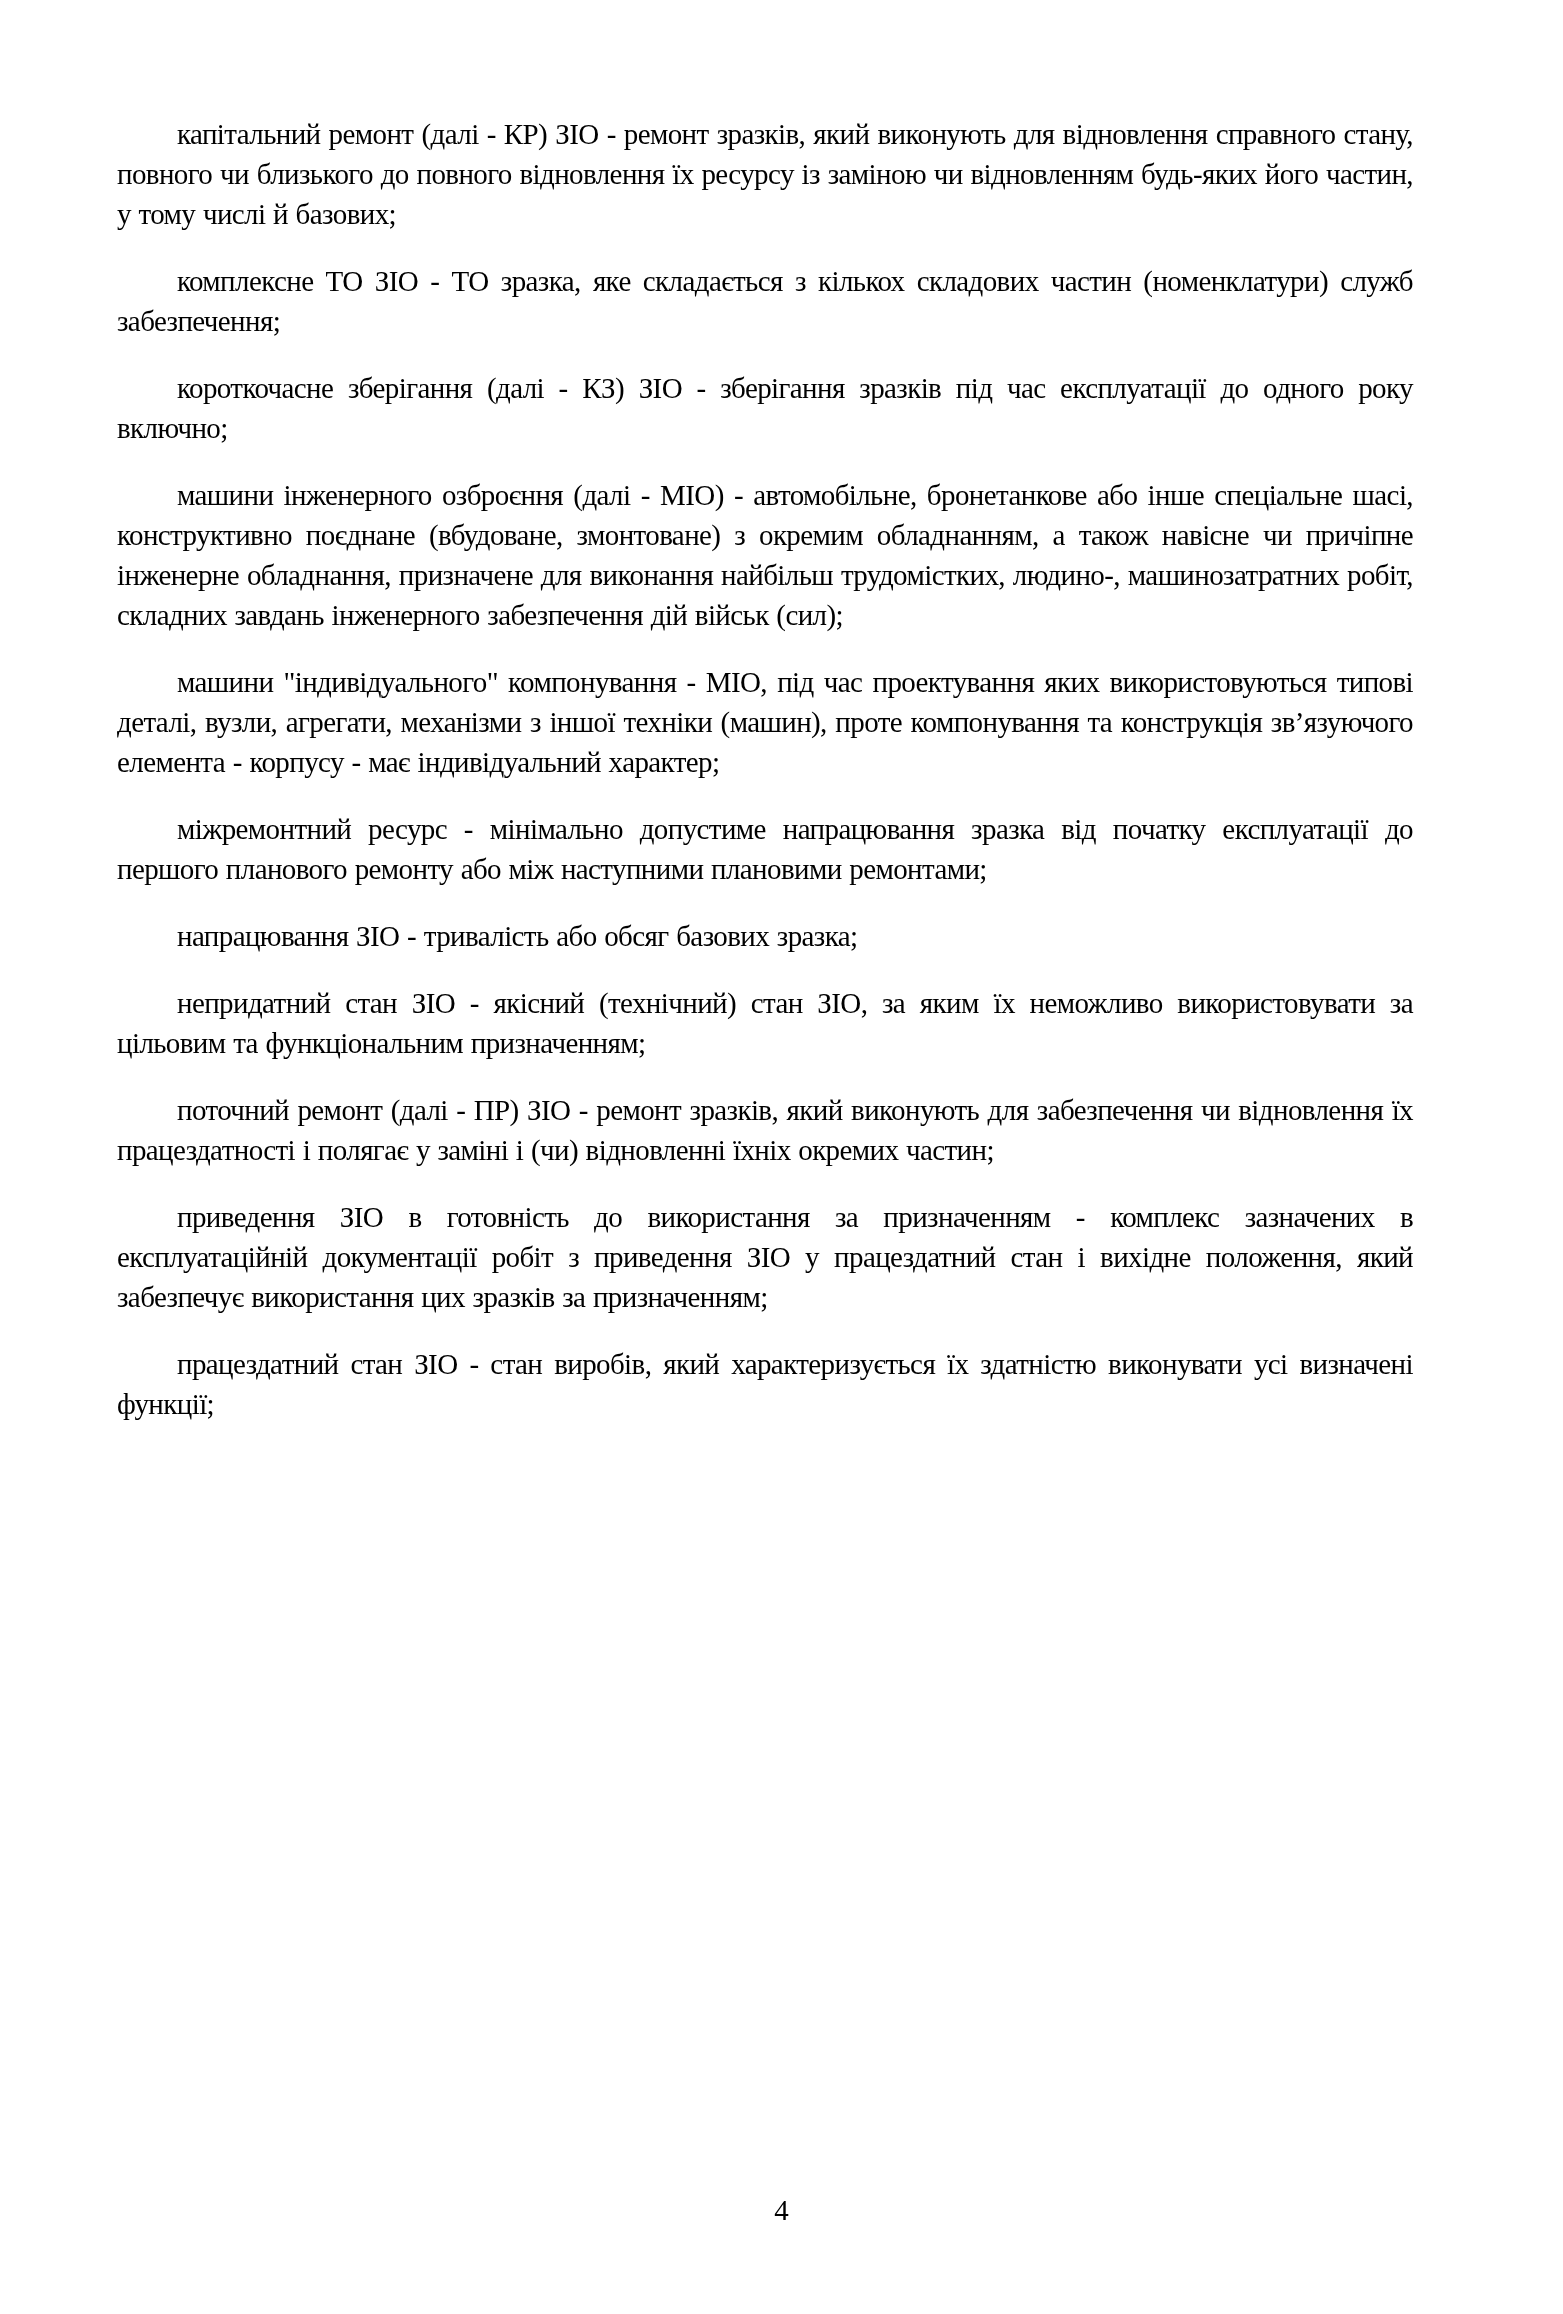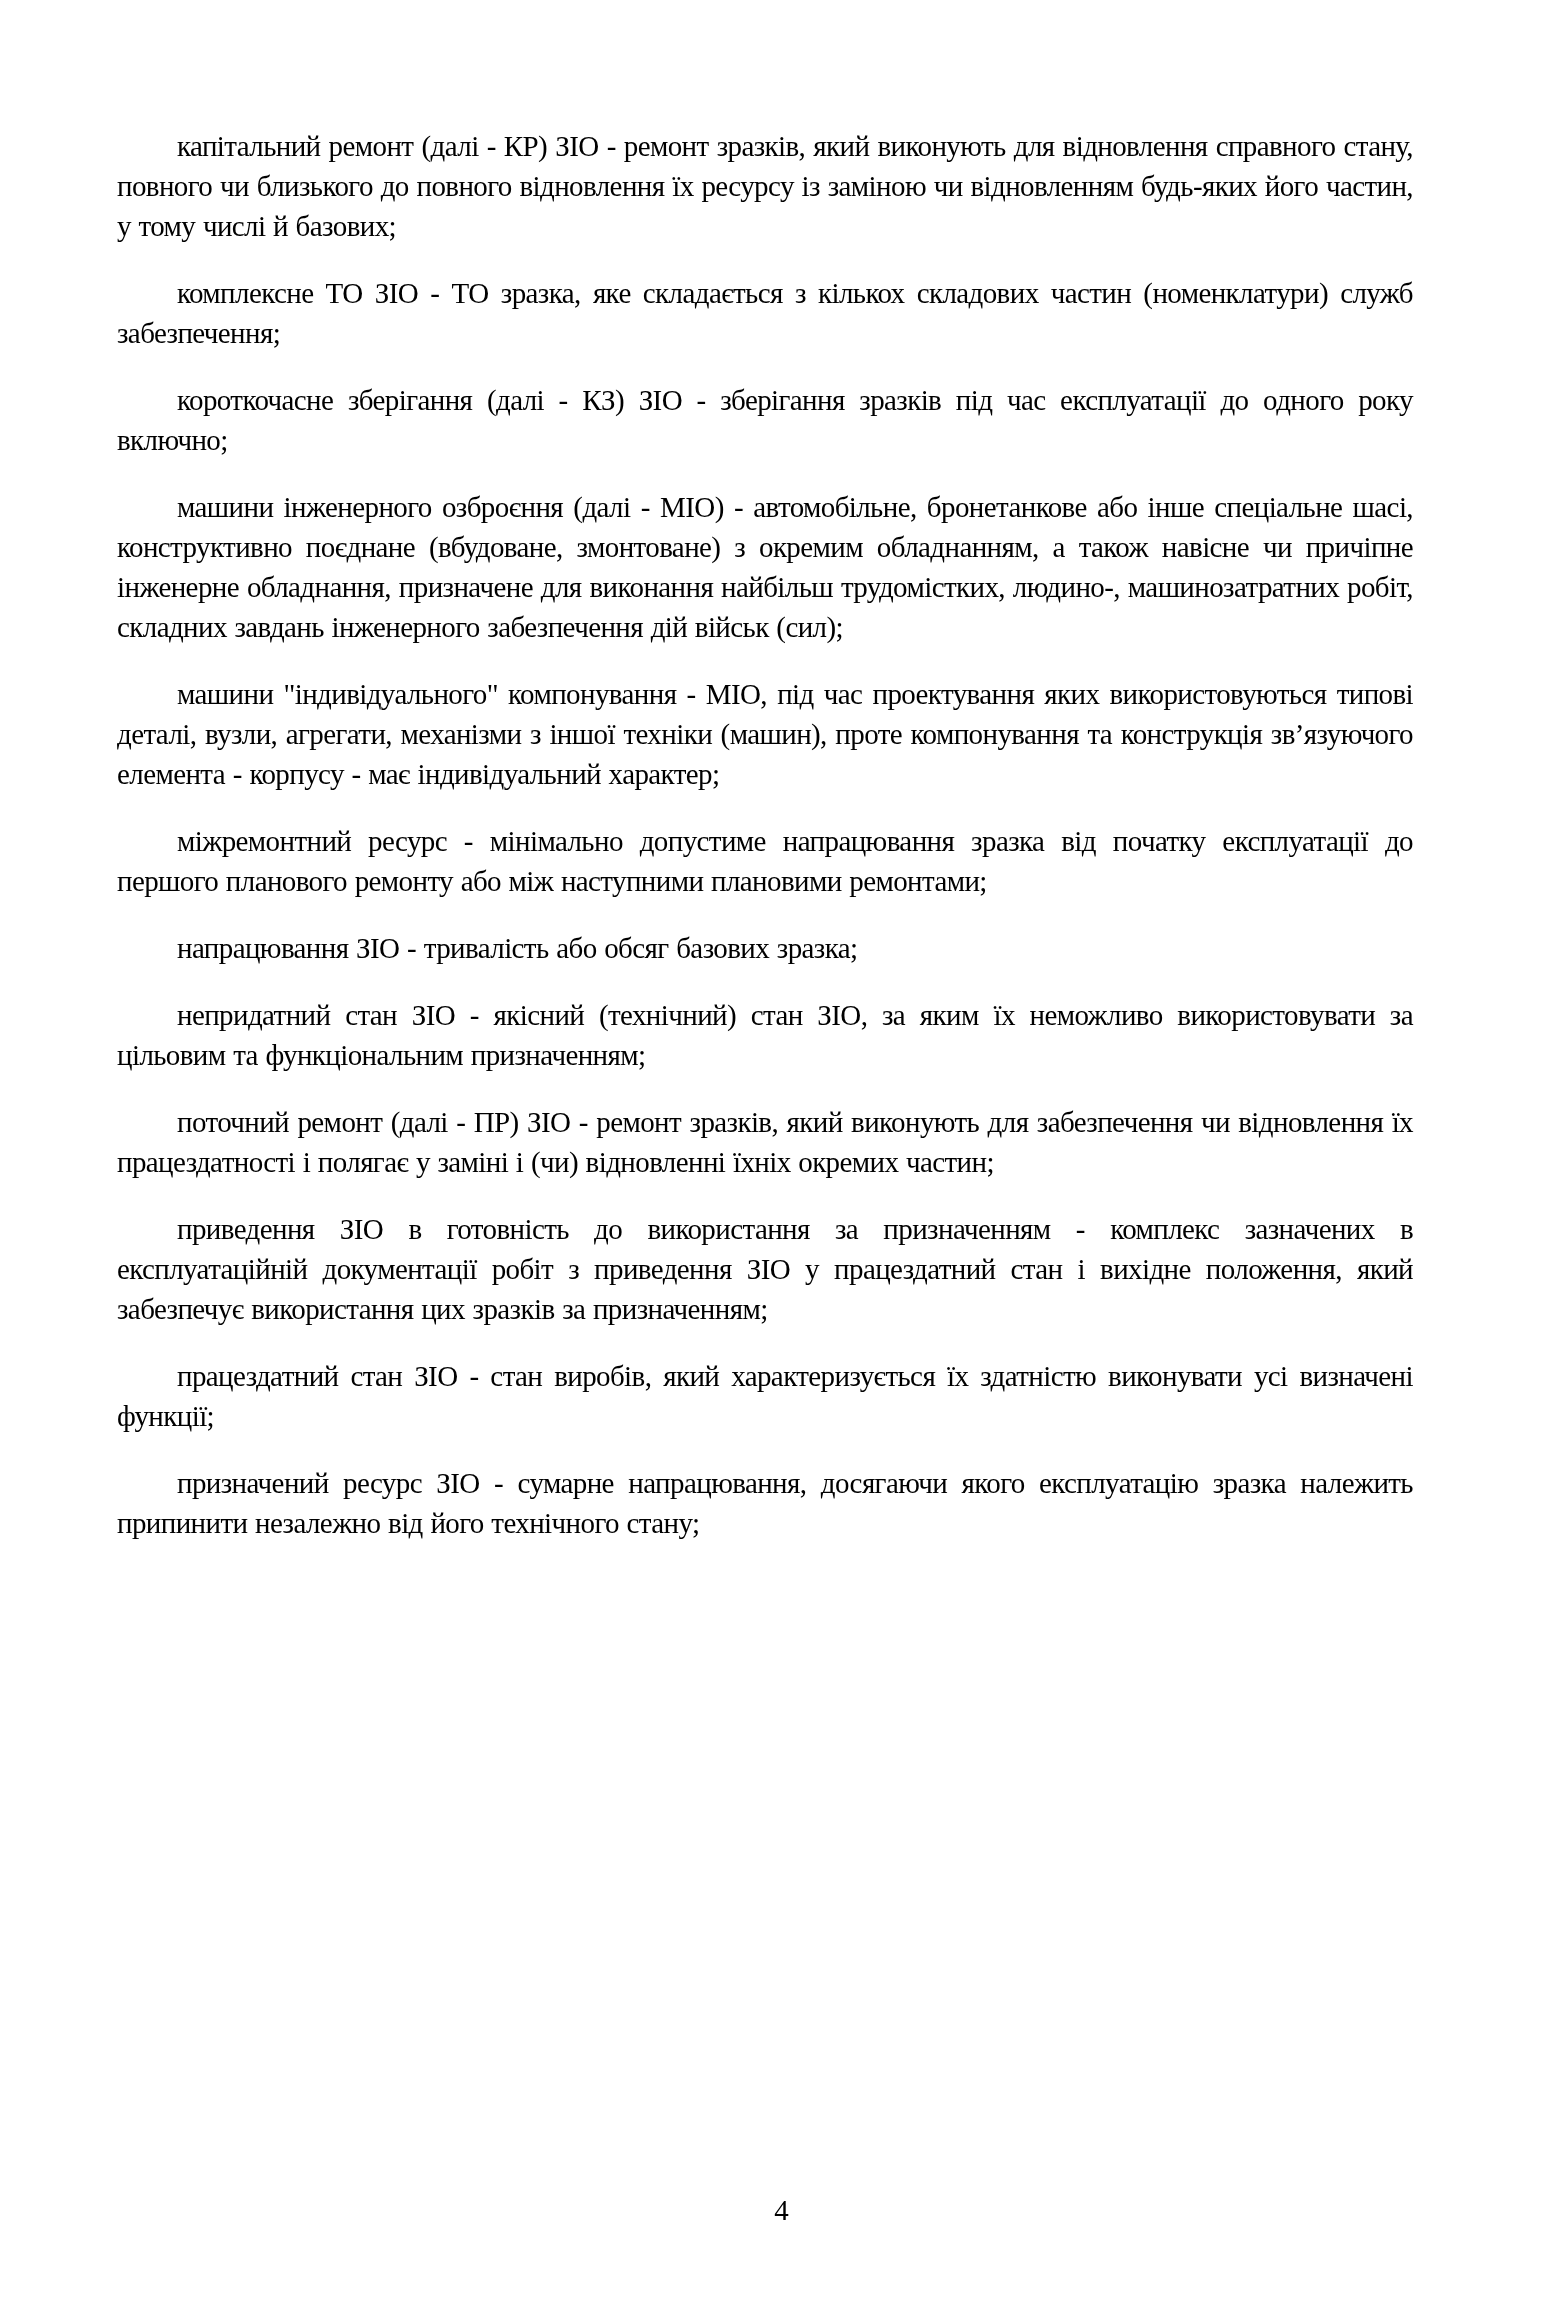--- a/index.html
+++ b/index.html
@@ -27,21 +27,21 @@
       top: 110px;
       width: 1296px;
     }
     .para {
       font-family: "Liberation Serif", "DejaVu Serif", serif;
       font-size: 29px;
       line-height: 40px;
       color: #000000;
       text-align: justify;
       text-indent: 60px;
-      margin: 16px 0 27px 0;
+      margin: 4px 0 27px 0;
       letter-spacing: -0.6px;
       word-spacing: 1px;
       transform-origin: left top;
     }
     .page-number {
       position: absolute;
       left: 0;
       width: 1563px;
       top: 2194px;
       text-align: center;
@@ -59,17 +59,16 @@
     <p class="para">комплексне ТО ЗІО - ТО зразка, яке складається з кількох складових частин (номенклатури) служб забезпечення;</p>
     <p class="para">короткочасне зберігання (далі - КЗ) ЗІО - зберігання зразків під час експлуатації до одного року включно;</p>
     <p class="para">машини інженерного озброєння (далі - МІО) - автомобільне, бронетанкове або інше спеціальне шасі, конструктивно поєднане (вбудоване, змонтоване) з окремим обладнанням, а також навісне чи причіпне інженерне обладнання, призначене для виконання найбільш трудомістких, людино-, машинозатратних робіт, складних завдань інженерного забезпечення дій військ (сил);</p>
     <p class="para">машини "індивідуального" компонування - МІО, під час проектування яких використовуються типові деталі, вузли, агрегати, механізми з іншої техніки (машин), проте компонування та конструкція зв’язуючого елемента - корпусу - має індивідуальний характер;</p>
     <p class="para">міжремонтний ресурс - мінімально допустиме напрацювання зразка від початку експлуатації до першого планового ремонту або між наступними плановими ремонтами;</p>
     <p class="para">напрацювання ЗІО - тривалість або обсяг базових зразка;</p>
     <p class="para">непридатний стан ЗІО - якісний (технічний) стан ЗІО, за яким їх неможливо використовувати за цільовим та функціональним призначенням;</p>
     <p class="para">поточний ремонт (далі - ПР) ЗІО - ремонт зразків, який виконують для забезпечення чи відновлення їх працездатності і полягає у заміні і (чи) відновленні їхніх окремих частин;</p>
     <p class="para">приведення ЗІО в готовність до використання за призначенням - комплекс зазначених в експлуатаційній документації робіт з приведення ЗІО у працездатний стан і вихідне положення, який забезпечує використання цих зразків за призначенням;</p>
     <p class="para">працездатний стан ЗІО - стан виробів, який характеризується їх здатністю виконувати усі визначені функції;</p>
-    <p class="para">призначений ресурс ЗІО - сумарне напрацювання, досягаючи якого експлуатацію зразка належить припинити незалежно від його технічного стану;</p>
   </div>
   <div class="page-number">4</div>
 </div>
 
 
 </body></html>

